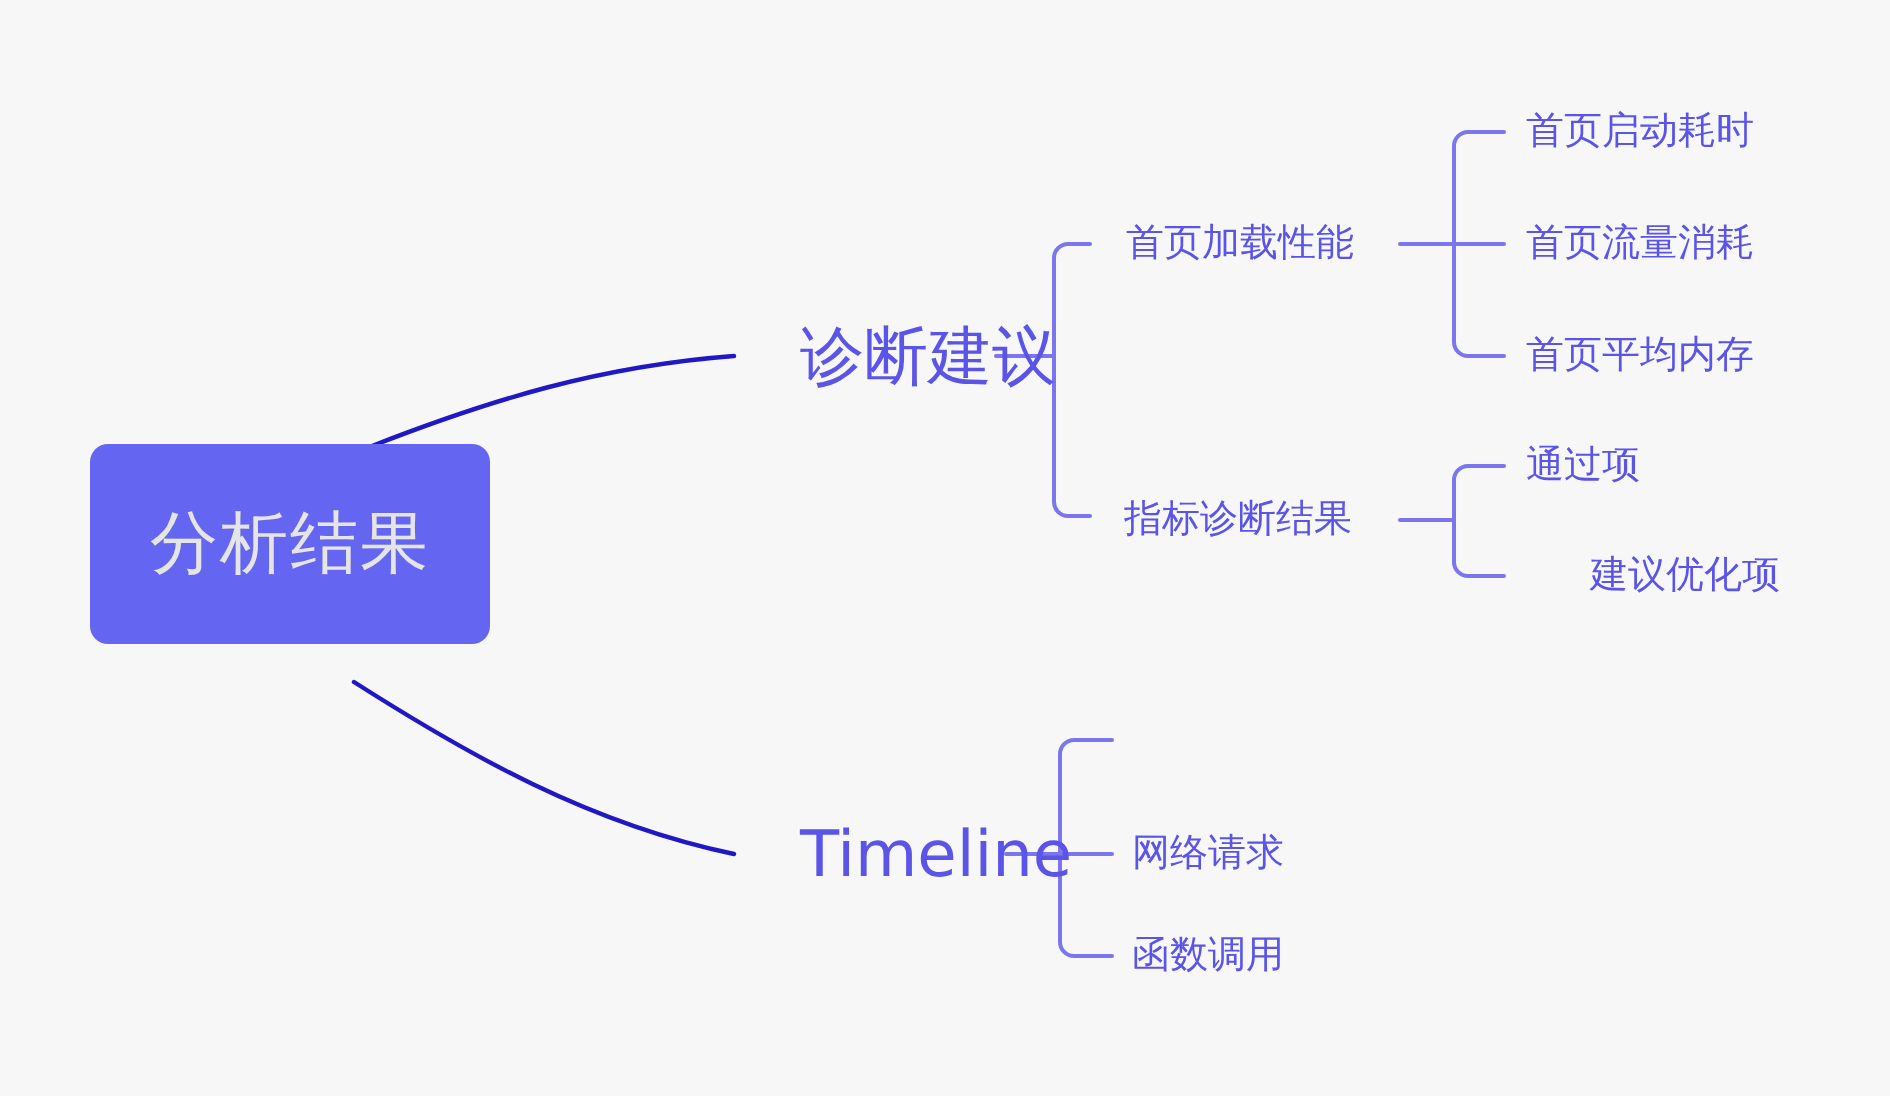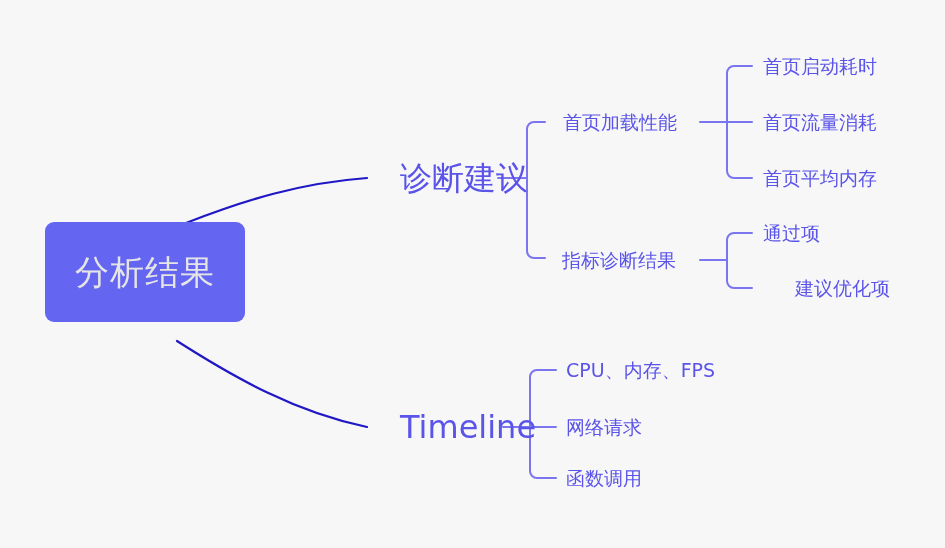--- a/index.html
+++ b/index.html
@@ -130,23 +130,20 @@
   </div>
 
   <div class="node leaf-node" style="left:763px; top:233px;">
     <span>通过项</span>
   </div>
 
   <div class="node leaf-node" style="left:763px; top:288px;margin-left:32px;">
     <span>建议优化项</span>
   </div>
 
-  <div class="node leaf-node" style="left:566px; top:370px;">
-    <span>CPU、内存、FPS</span>
-  </div>
 
   <div class="node leaf-node" style="left:566px; top:427px;">
     <span>网络请求</span>
   </div>
 
   <div class="node leaf-node" style="left:566px; top:478px;font-family:Liberation Serif, serif;">
     <span>函数调用</span>
   </div>
 
 </div>

